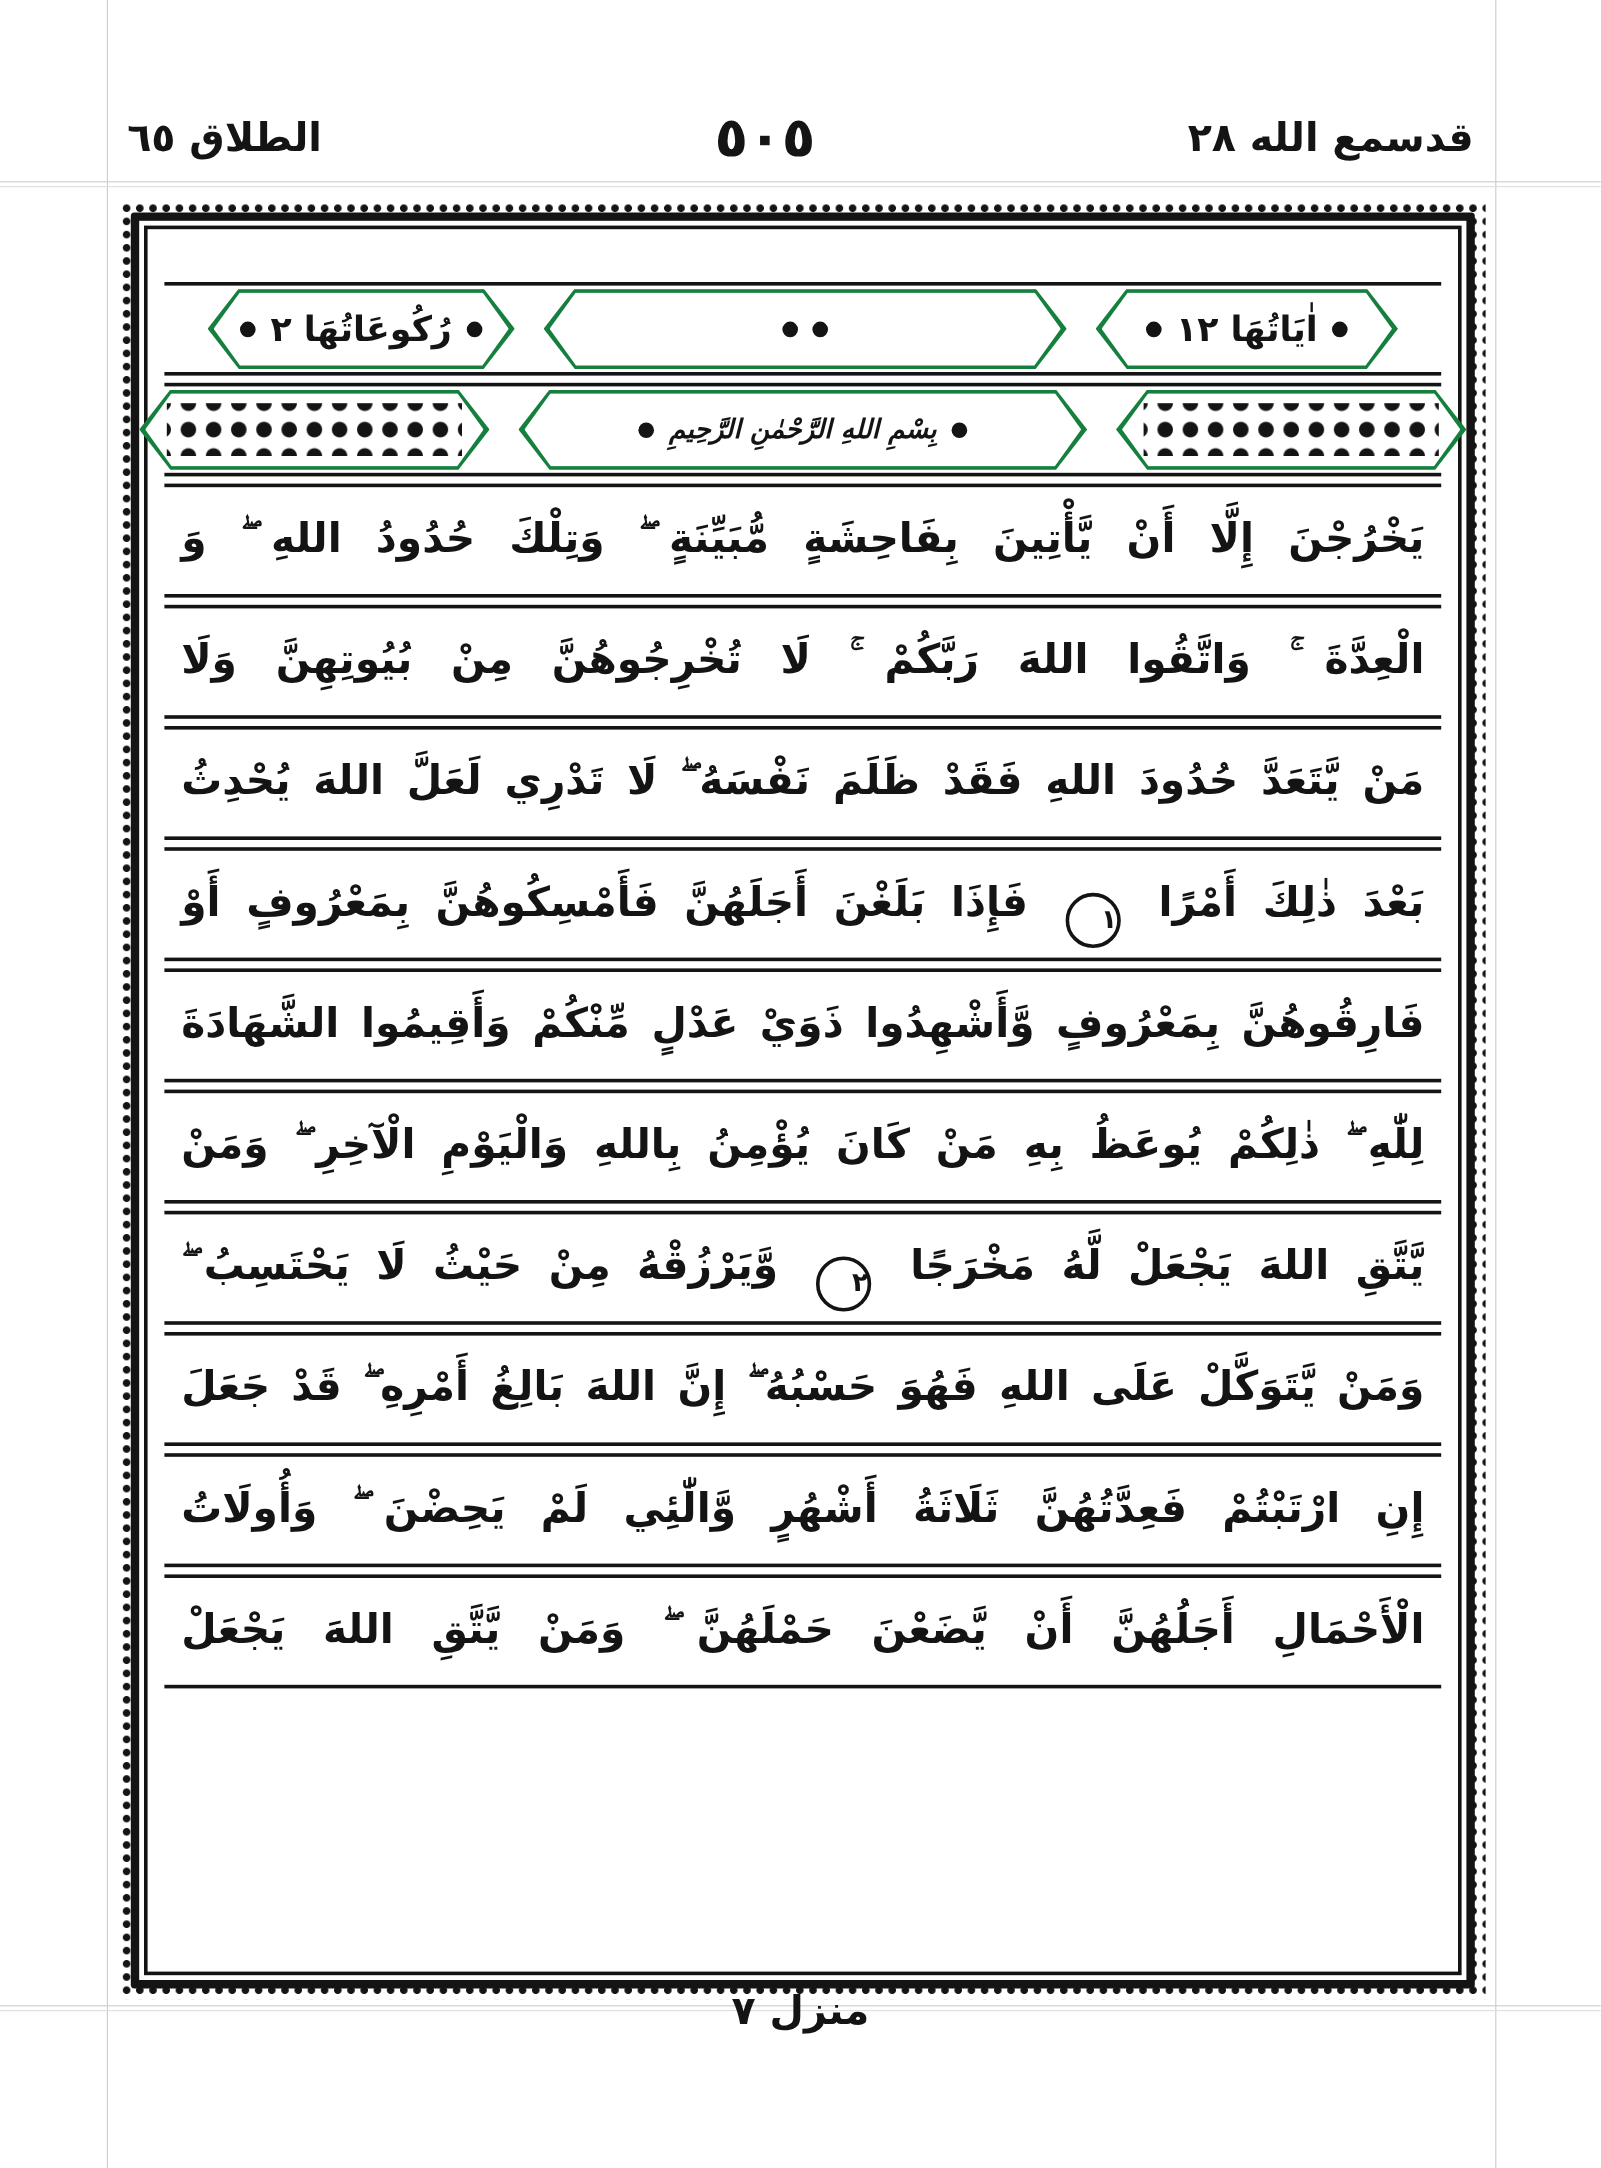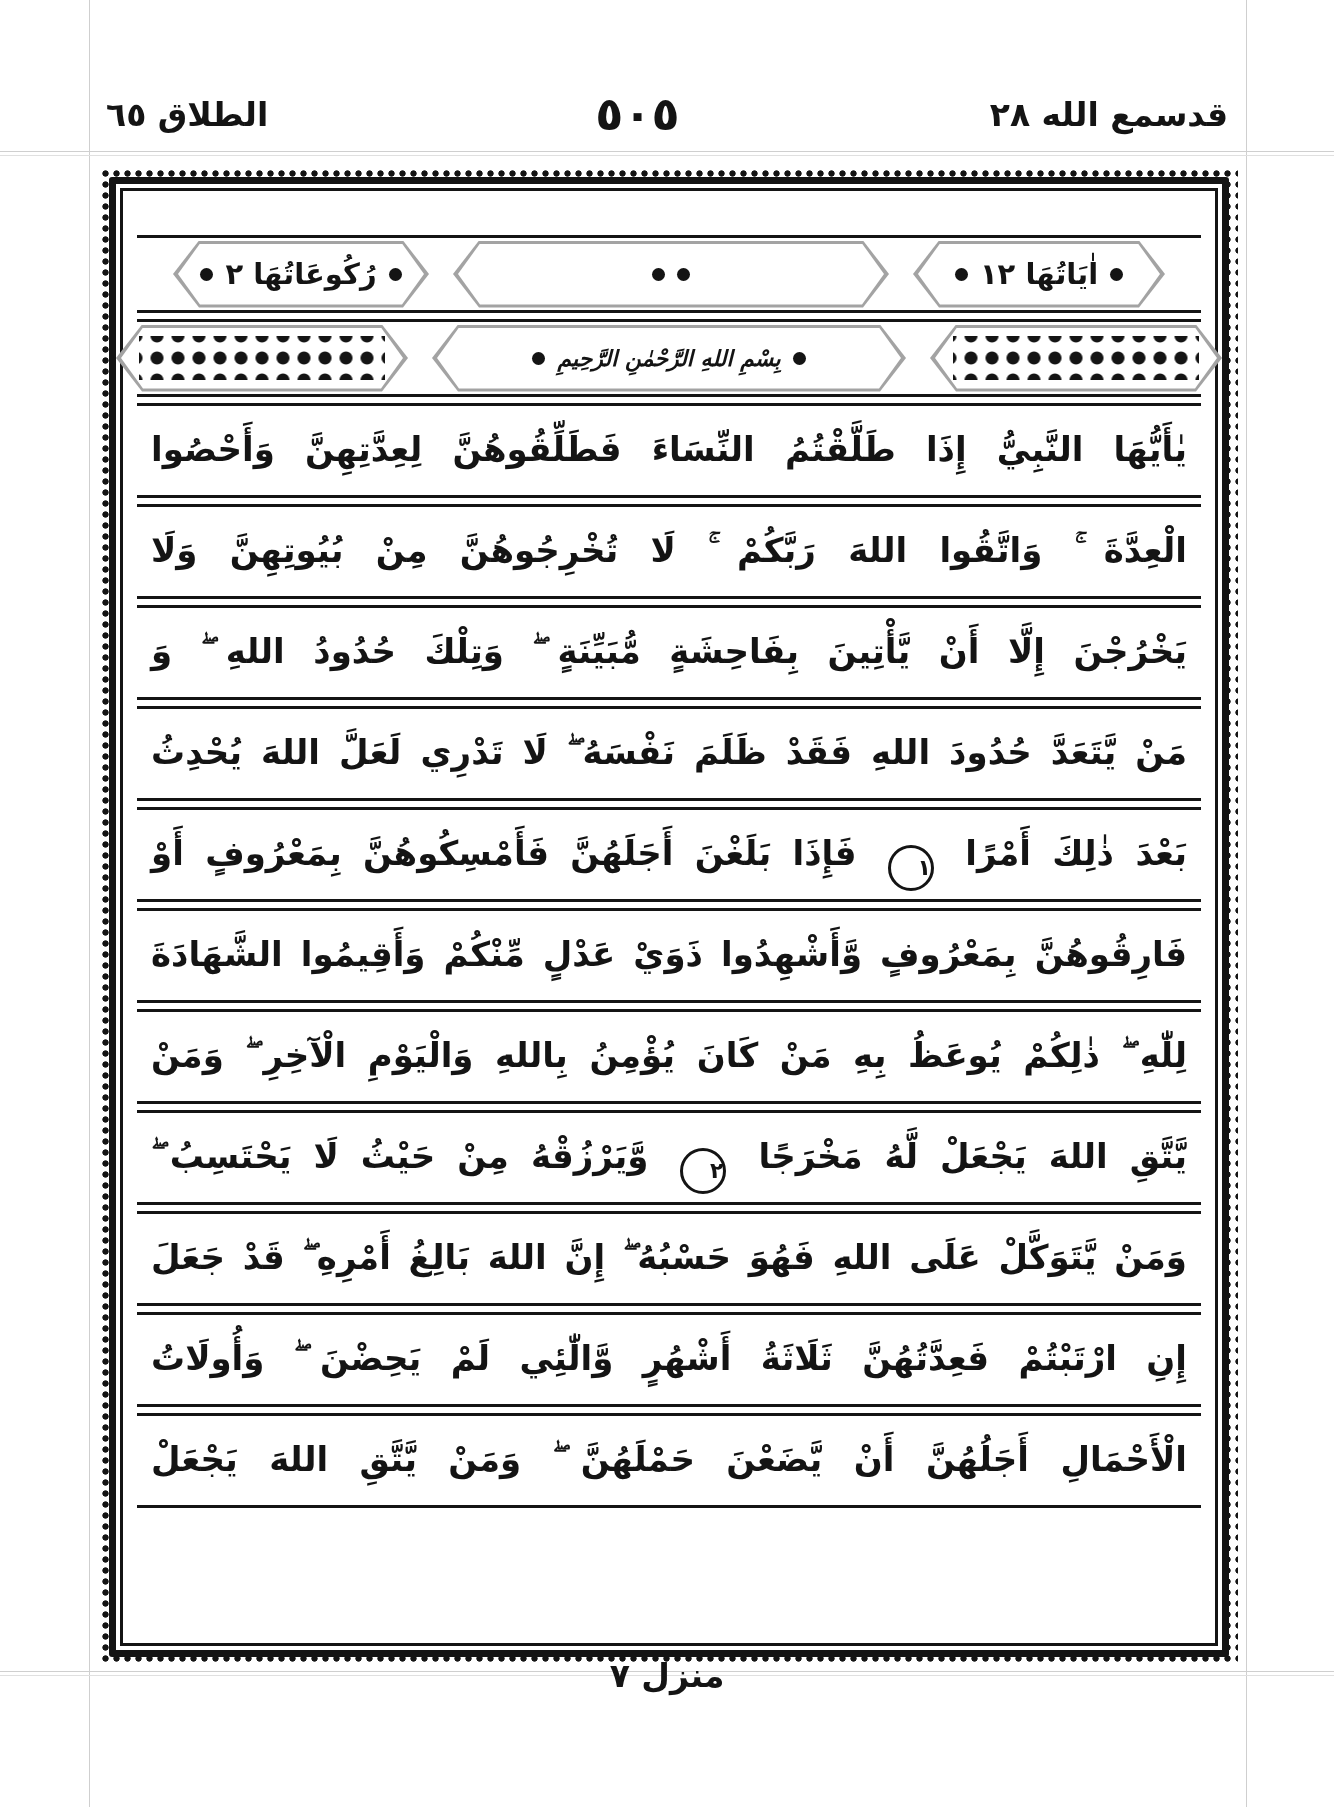--- a/index.html
+++ b/index.html
@@ -36,21 +36,21 @@
   }
 
   
   .hrow{
     box-sizing:border-box;height:78px;margin-bottom:6px;
     border-top:3px solid #141414;border-bottom:3px solid #141414;
     display:flex;align-items:center;justify-content:center;gap:24px;
     direction:rtl;padding:6px 8px;
   }
   .cart{
-    background:#a3a3a3;height:67px;box-sizing:border-box;padding:3px 5px;
+    background:#15803d;height:67px;box-sizing:border-box;padding:3px 5px;
     clip-path:polygon(26px 0,calc(100% - 26px) 0,100% 50%,calc(100% - 26px) 100%,26px 100%,0 50%);
     display:flex;align-items:center;justify-content:center;flex:none;
   }
   .cart-in{
     background:#ffffff;width:100%;height:100%;box-sizing:border-box;
     clip-path:polygon(22px 0,calc(100% - 22px) 0,100% 50%,calc(100% - 22px) 100%,22px 100%,0 50%);
     display:flex;align-items:center;justify-content:center;gap:12px;
     font-weight:bold;font-size:29px;white-space:nowrap;direction:rtl;padding:0 14px;
   }
   .endcap{width:13px;height:13px;border-radius:50%;background:#141414;flex:none;}
@@ -143,23 +143,22 @@
           </div>
         </div>
         <div class="cart w-flourish">
           <div class="cart-in">
                   <span class="bead-strip"></span>
                 </div>
         </div>
       </div>
 
       <div>
-              <div class="qline"><span>يٰأَيُّهَا النَّبِيُّ إِذَا طَلَّقْتُمُ النِّسَاءَ فَطَلِّقُوهُنَّ لِعِدَّتِهِنَّ وَأَحْصُوا</span></div>
+              <div class="qline"><span>يَخْرُجْنَ إِلَّا أَنْ يَّأْتِينَ بِفَاحِشَةٍ مُّبَيِّنَةٍ ۖ وَتِلْكَ حُدُودُ اللهِ ۖ وَ</span></div>
               <div class="qline"><span>الْعِدَّةَ ۚ وَاتَّقُوا اللهَ رَبَّكُمْ ۚ لَا تُخْرِجُوهُنَّ مِنْ بُيُوتِهِنَّ وَلَا</span></div>
-              <div class="qline"><span>يَخْرُجْنَ إِلَّا أَنْ يَّأْتِينَ بِفَاحِشَةٍ مُّبَيِّنَةٍ ۖ وَتِلْكَ حُدُودُ اللهِ ۖ وَ</span></div>
               <div class="qline"><span>مَنْ يَّتَعَدَّ حُدُودَ اللهِ فَقَدْ ظَلَمَ نَفْسَهُ ۖ لَا تَدْرِي لَعَلَّ اللهَ يُحْدِثُ</span></div>
               <div class="qline"><span>بَعْدَ ذٰلِكَ أَمْرًا</span> <span class="ayah-marker">١</span> <span>فَإِذَا بَلَغْنَ أَجَلَهُنَّ فَأَمْسِكُوهُنَّ بِمَعْرُوفٍ أَوْ</span></div>
               <div class="qline"><span>فَارِقُوهُنَّ بِمَعْرُوفٍ وَّأَشْهِدُوا ذَوَيْ عَدْلٍ مِّنْكُمْ وَأَقِيمُوا الشَّهَادَةَ</span></div>
               <div class="qline"><span>لِلّٰهِ ۖ ذٰلِكُمْ يُوعَظُ بِهِ مَنْ كَانَ يُؤْمِنُ بِاللهِ وَالْيَوْمِ الْآخِرِ ۖ وَمَنْ</span></div>
               <div class="qline"><span>يَّتَّقِ اللهَ يَجْعَلْ لَّهُ مَخْرَجًا</span> <span class="ayah-marker">٢</span> <span>وَّيَرْزُقْهُ مِنْ حَيْثُ لَا يَحْتَسِبُ ۖ</span></div>
               <div class="qline"><span>وَمَنْ يَّتَوَكَّلْ عَلَى اللهِ فَهُوَ حَسْبُهُ ۖ إِنَّ اللهَ بَالِغُ أَمْرِهِ ۖ قَدْ جَعَلَ</span></div>
               <div class="qline"><span>إِنِ ارْتَبْتُمْ فَعِدَّتُهُنَّ ثَلَاثَةُ أَشْهُرٍ وَّالّٰئِي لَمْ يَحِضْنَ ۖ وَأُولَاتُ</span></div>
               <div class="qline"><span>الْأَحْمَالِ أَجَلُهُنَّ أَنْ يَّضَعْنَ حَمْلَهُنَّ ۖ وَمَنْ يَّتَّقِ اللهَ يَجْعَلْ</span></div>
             </div>
 

